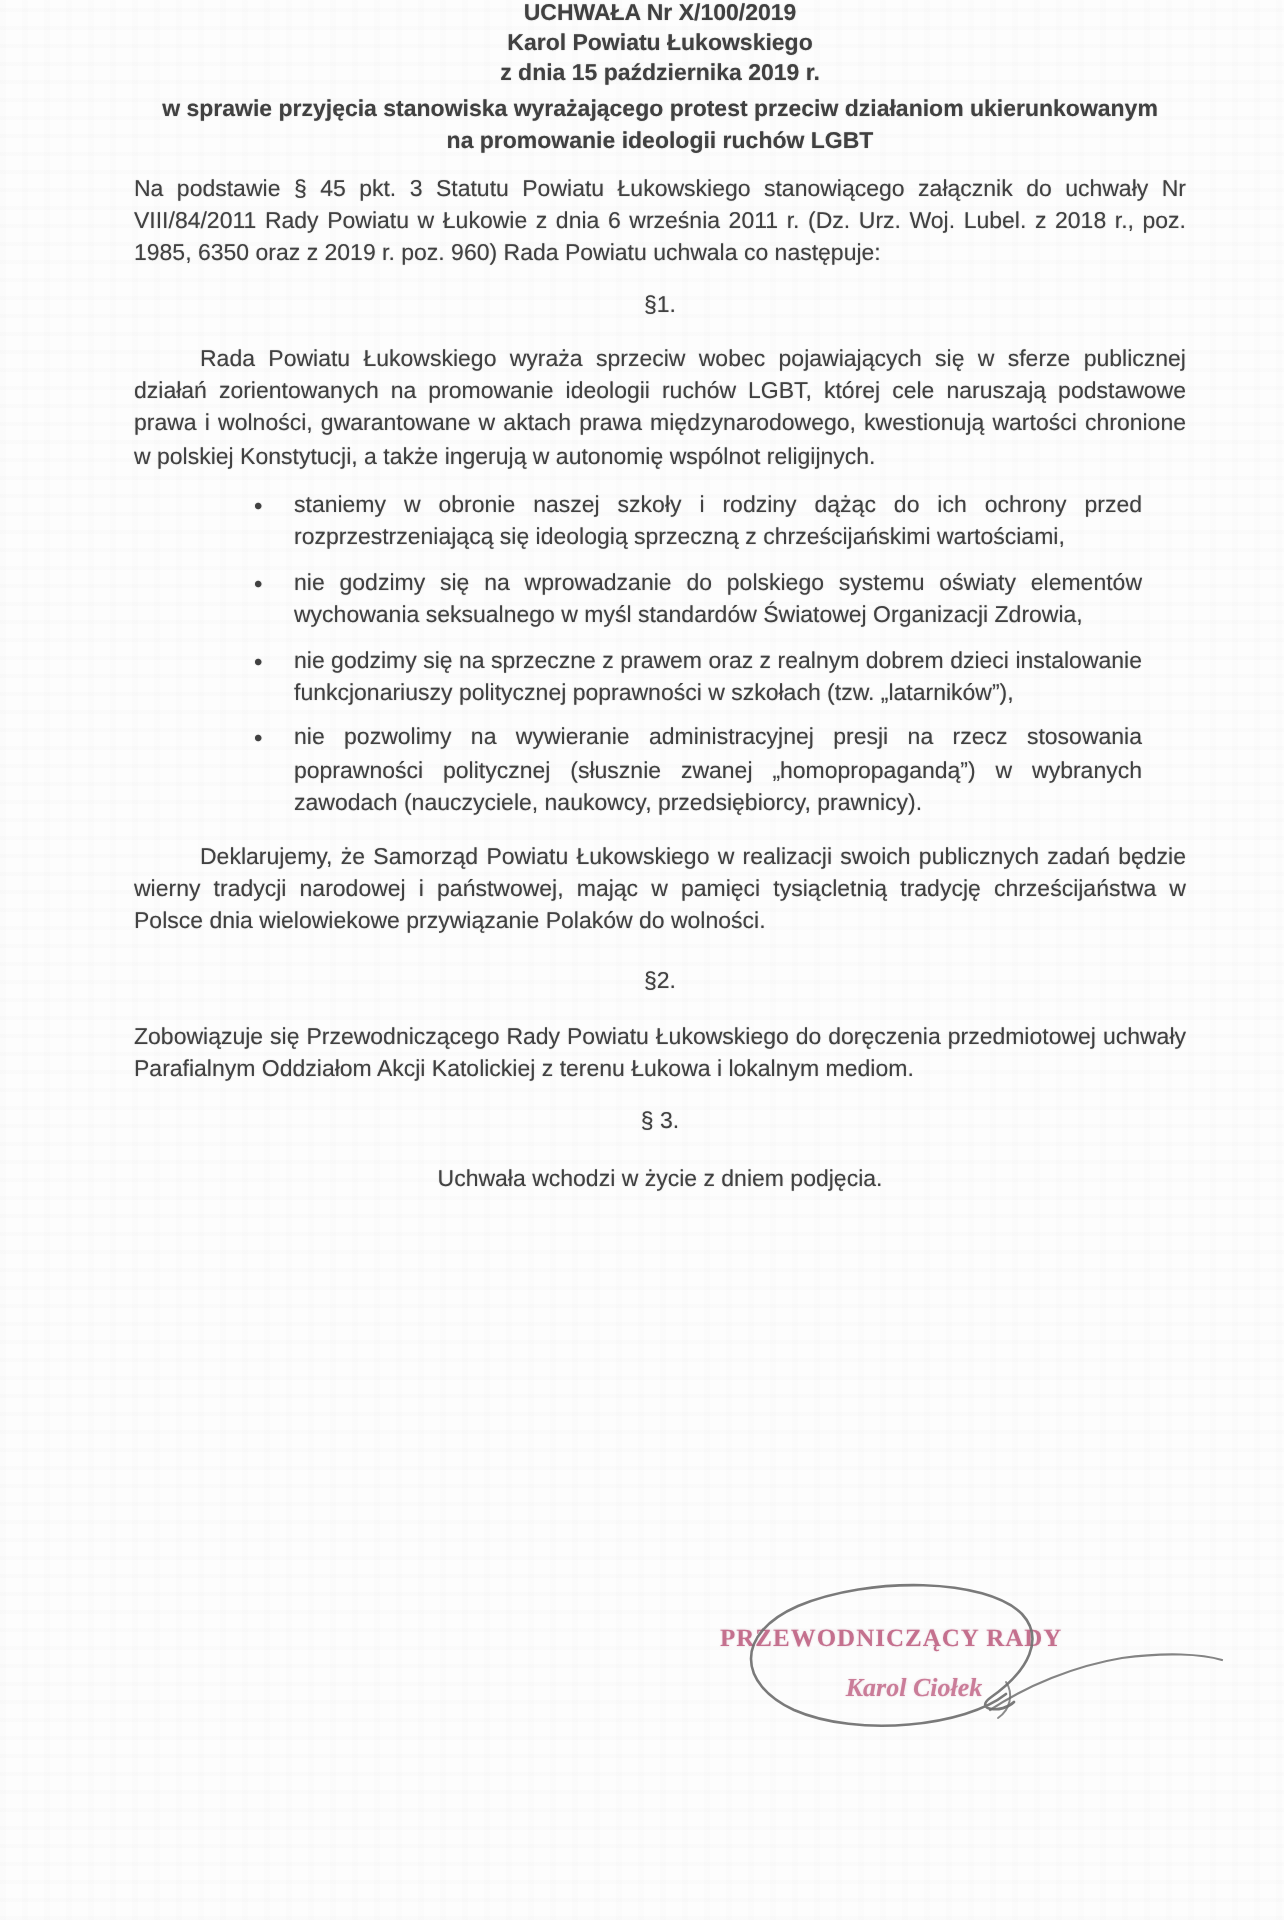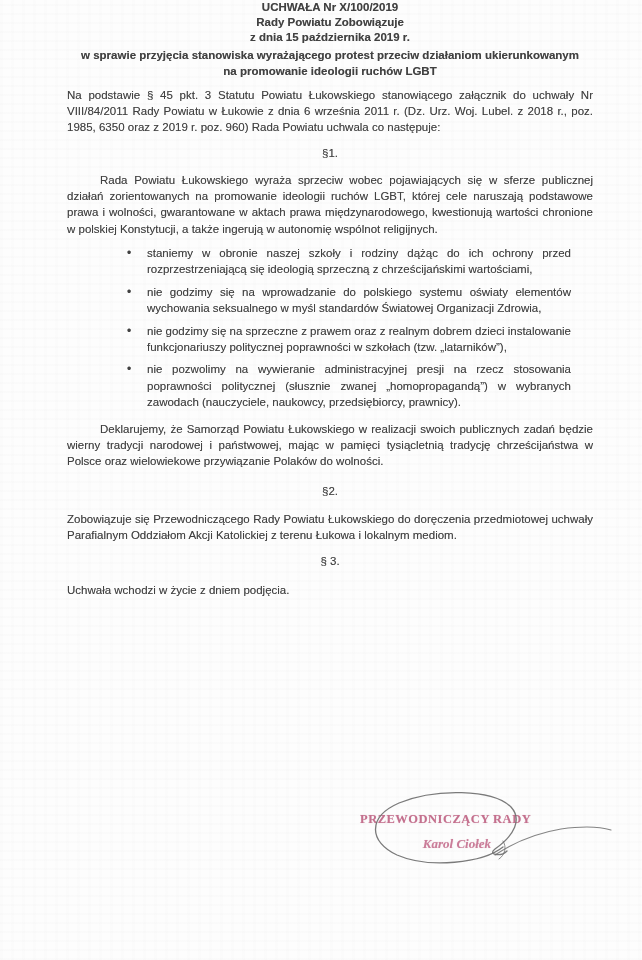--- a/index.html
+++ b/index.html
@@ -32,21 +32,21 @@
   .sec-head{margin-top:9px;text-align:center;}
   .sec-head.s2{margin-top:13px;}
   .sec-head.s3{margin-top:10px;}
   .p2{margin-top:11px;}
   .intro{margin-top:6px;text-align:left;}
   ul.decl{margin:8px 0 0;padding:0 22px 0 80px;list-style:none;}
   ul.decl li{position:relative;text-align:justify;margin-bottom:6px;line-height:16.4px;}
   ul.decl li::before{content:"\2022";position:absolute;left:-20px;top:0;font-size:12px;}
   .closing{margin-top:10px;}
   .p-s2{margin-top:12px;}
-  .p-s3{margin-top:12px;text-align:left;}
+  .p-s3{margin-top:12px;text-align:center;}
   .stamp-title{
     position:absolute;left:360px;top:812px;width:170px;
     font-family:"Liberation Serif", serif;
     font-size:12.5px;font-weight:bold;letter-spacing:0.5px;
     color:#c4708e;text-align:center;white-space:nowrap;
     text-shadow:0 0 1px rgba(196,112,142,0.4);
   }
   .stamp-name{
     position:absolute;left:402px;top:836px;width:110px;
     font-family:"Liberation Serif", serif;
@@ -57,41 +57,41 @@
   .ink{position:absolute;left:355px;top:785px;}
 </style>
 </head>
 <body>
 
 <div class="page">
   <div class="content">
 
     <div class="title-block">
       <div>UCHWAŁA Nr X/100/2019</div>
-      <div>Rady Powiatu Zobowiązuje</div>
+      <div>Karol Powiatu Łukowskiego</div>
       <div>z dnia 15 października 2019 r.</div>
     </div>
 
     <div class="subject">w sprawie przyjęcia stanowiska wyrażającego protest przeciw działaniom ukierunkowanym na promowanie ideologii ruchów LGBT</div>
 
     <p class="para legal">Na podstawie § 45 pkt. 3 Statutu Powiatu Łukowskiego stanowiącego załącznik do uchwały Nr VIII/84/2011 Rady Powiatu w Łukowie z dnia 6 września 2011 r. (Dz. Urz. Woj. Lubel. z 2018 r., poz. 1985, 6350 oraz z 2019 r. poz. 960) Rada Powiatu uchwala co następuje:</p>
 
     <div class="sec-head">§1.</div>
 
     <p class="para p2 indent">Rada Powiatu Łukowskiego wyraża sprzeciw wobec pojawiających się w sferze publicznej działań zorientowanych na promowanie ideologii ruchów LGBT, której cele naruszają podstawowe prawa i wolności, gwarantowane w aktach prawa międzynarodowego, kwestionują wartości chronione w polskiej Konstytucji, a także ingerują w autonomię wspólnot religijnych.</p>
 
 
     <ul class="decl">
       <li>staniemy w obronie naszej szkoły i rodziny dążąc do ich ochrony przed rozprzestrzeniającą się ideologią sprzeczną z chrześcijańskimi wartościami,</li>
       <li>nie godzimy się na wprowadzanie do polskiego systemu oświaty elementów wychowania seksualnego w myśl standardów Światowej Organizacji Zdrowia,</li>
       <li>nie godzimy się na sprzeczne z prawem oraz z realnym dobrem dzieci instalowanie funkcjonariuszy politycznej poprawności w szkołach (tzw. „latarników”),</li>
       <li>nie pozwolimy na wywieranie administracyjnej presji na rzecz stosowania poprawności politycznej (słusznie zwanej „homopropagandą”) w wybranych zawodach (nauczyciele, naukowcy, przedsiębiorcy, prawnicy).</li>
     </ul>
 
-    <p class="para closing indent">Deklarujemy, że Samorząd Powiatu Łukowskiego w realizacji swoich publicznych zadań będzie wierny tradycji narodowej i państwowej, mając w pamięci tysiącletnią tradycję chrześcijaństwa w Polsce oraz wielowiekowe przywiązanie Polaków do wolności.</p>
+    <p class="para closing indent">Deklarujemy, że Samorząd Powiatu Łukowskiego w realizacji swoich publicznych zadań będzie wierny tradycji narodowej i państwowej, mając w pamięci tysiącletnią tradycję chrześcijaństwa w Polsce dnia wielowiekowe przywiązanie Polaków do wolności.</p>
 
     <div class="sec-head s2">§2.</div>
 
     <p class="para p-s2">Zobowiązuje się Przewodniczącego Rady Powiatu Łukowskiego do doręczenia przedmiotowej uchwały Parafialnym Oddziałom Akcji Katolickiej z terenu Łukowa i lokalnym mediom.</p>
 
     <div class="sec-head s3">§ 3.</div>
 
     <p class="para p-s3">Uchwała wchodzi w życie z dniem podjęcia.</p>
 
   </div>

